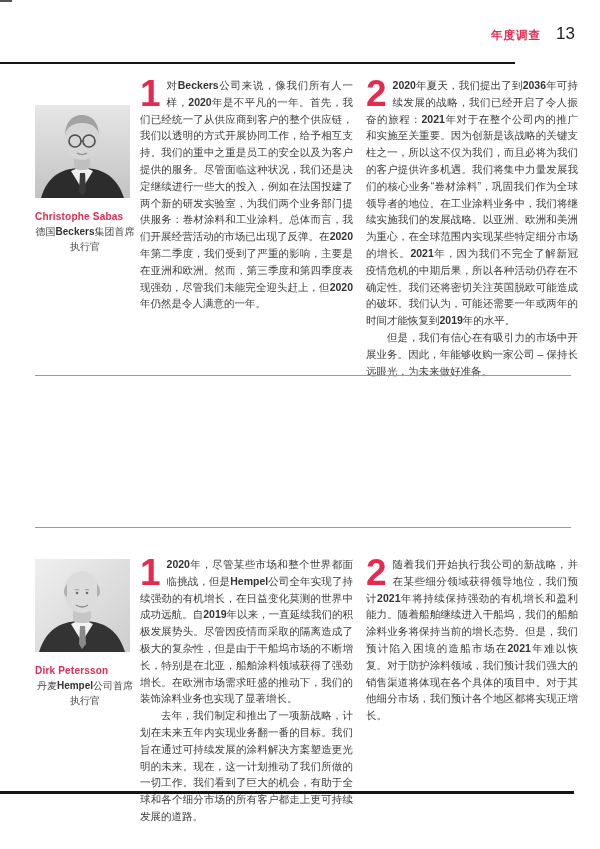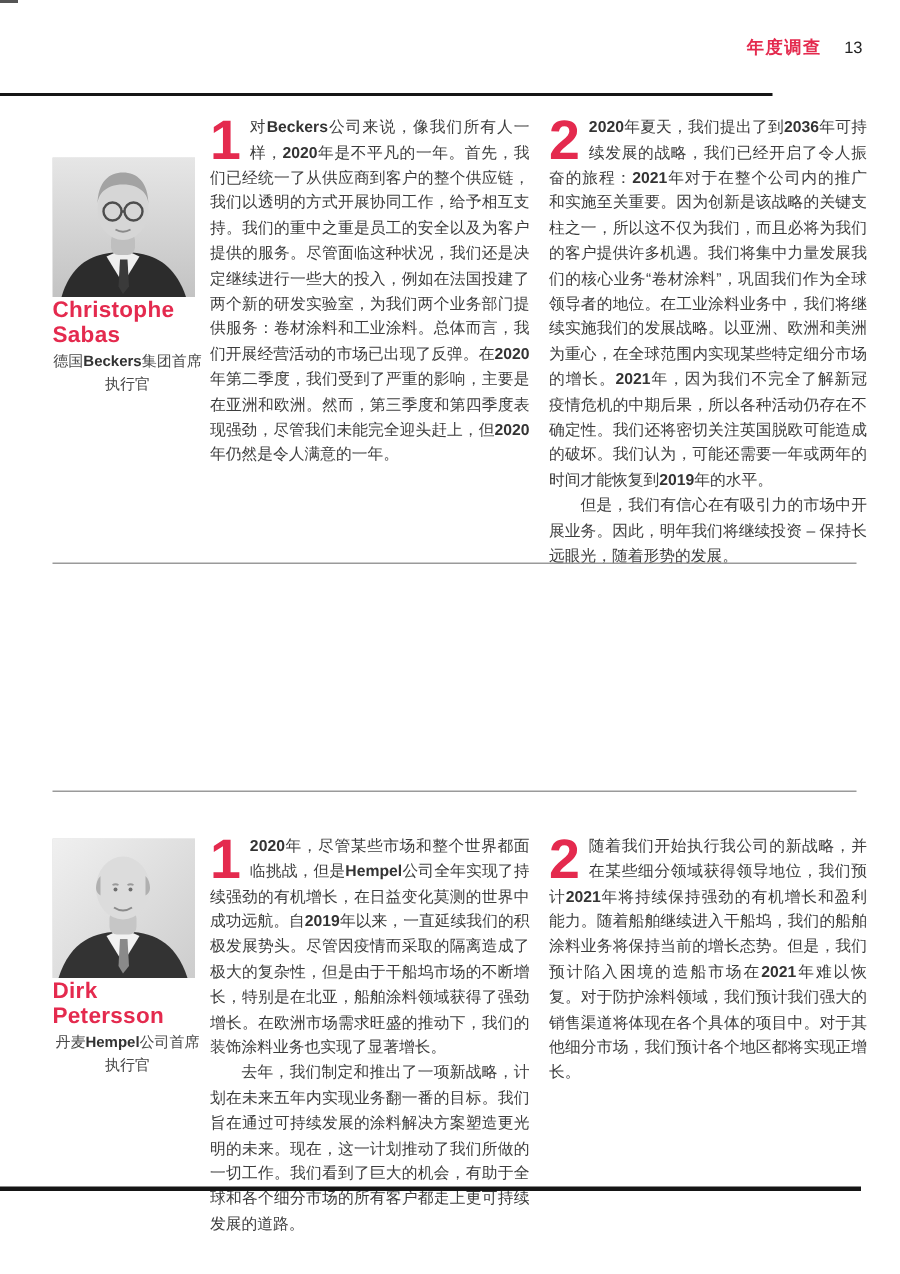--- a/index.html
+++ b/index.html
@@ -11,29 +11,29 @@
     height: 834px;
     background: #ffffff;
     overflow: hidden;
     margin: 0 auto;
     padding-left: 40px;
   }
   
   .edge-mark { position: absolute; top: 0; left: 0; width: 12px; height: 2px; background: #555; }
   .header { position: absolute; top: 24px; right: 25px; display: flex; gap: 15px; align-items: baseline; }
   .header .section-label { color: #e42a4e; font-weight: bold; font-size: 11.5px; letter-spacing: 1px; }
-  .header .page-number { color: #222; font-size: 11px; text-align: center; }
+  .header .page-number { color: #222; font-size: 17px; text-align: center; }
   .header-rule { position: absolute; top: 62px; left: 0; width: 515px; height: 2px; background: #151515; }
 
   
   .profile { position: absolute; left: 35px; width: 100px; }
   .profile-top { top: 105px; }
   .profile-bottom { top: 559px; }
   .photo { width: 95px; height: 93px; display: block; background: #d9d9d9; }
-  .profile .name { margin-top: 0; color: #e42a4e; font-weight: bold; font-size: 15px; letter-spacing: 0.2px; }
+  .profile .name { margin-top: 13px; color: #e42a4e; font-weight: bold; font-size: 10px; letter-spacing: 0.2px; }
   .profile .title { margin-top: 3px; color: #4a4a4a; font-size: 10px; line-height: 14.5px; text-align: center; }
 
   
   .col { position: absolute; width: 213px; color: #3d3d3d; font-size: 10.5px; line-height: 16.8px; text-align: justify; }
   .col-tl { left: 140px; top: 77px; }
   .col-tr { left: 366px; top: 77px; width: 212px; }
   .col-bl { left: 140px; top: 556px; }
   .col-br { left: 366px; top: 556px; width: 212px; }
   .dropcap {
     float: left;
@@ -101,21 +101,21 @@
   <div class="col col-tl">
     <div class="para emphasize-latin">
       <span class="dropcap">1</span><span>对<b>Beckers</b>公司来说，像我们所有人一样，<b>2020</b>年是不平凡的一年。首先，我们已经统一了从供应商到客户的整个供应链，我们以透明的方式开展协同工作，给予相互支持。我们的重中之重是员工的安全以及为客户提供的服务。尽管面临这种状况，我们还是决定继续进行一些大的投入，例如在法国投建了两个新的研发实验室，为我们两个业务部门提供服务：卷材涂料和工业涂料。总体而言，我们开展经营活动的市场已出现了反弹。在<b>2020</b>年第二季度，我们受到了严重的影响，主要是在亚洲和欧洲。然而，第三季度和第四季度表现强劲，尽管我们未能完全迎头赶上，但<b>2020</b>年仍然是令人满意的一年。</span>
     </div>
   </div>
 
   <div class="col col-tr">
     <div class="para emphasize-latin">
       <span class="dropcap">2</span><span><b>2020</b>年夏天，我们提出了到<b>2036</b>年可持续发展的战略，我们已经开启了令人振奋的旅程：<b>2021</b>年对于在整个公司内的推广和实施至关重要。因为创新是该战略的关键支柱之一，所以这不仅为我们，而且必将为我们的客户提供许多机遇。我们将集中力量发展我们的核心业务“卷材涂料”，巩固我们作为全球领导者的地位。在工业涂料业务中，我们将继续实施我们的发展战略。以亚洲、欧洲和美洲为重心，在全球范围内实现某些特定细分市场的增长。<b>2021</b>年，因为我们不完全了解新冠疫情危机的中期后果，所以各种活动仍存在不确定性。我们还将密切关注英国脱欧可能造成的破坏。我们认为，可能还需要一年或两年的时间才能恢复到<b>2019</b>年的水平。</span>
     </div>
-    <div class="para indent emphasize-latin">但是，我们有信心在有吸引力的市场中开展业务。因此，明年我们将继续投资 – 保持长远眼光，随着形势的发展。</div>
+    <div class="para indent emphasize-latin">但是，我们有信心在有吸引力的市场中开展业务。因此，年能够收购一家公司 – 保持长远眼光，为未来做好准备。</div>
   </div>
 
   <div class="rule-thin rule-quote-top"></div>
   <div class="rule-thin rule-quote-bottom"></div>
 
   <div class="profile profile-bottom">
     <svg class="photo" viewBox="0 0 95 93" role="img">
       <defs>
         <linearGradient id="bg2" x1="0" y1="0" x2="1" y2="1">
           <stop offset="0" stop-color="#f0f0f0"></stop>

